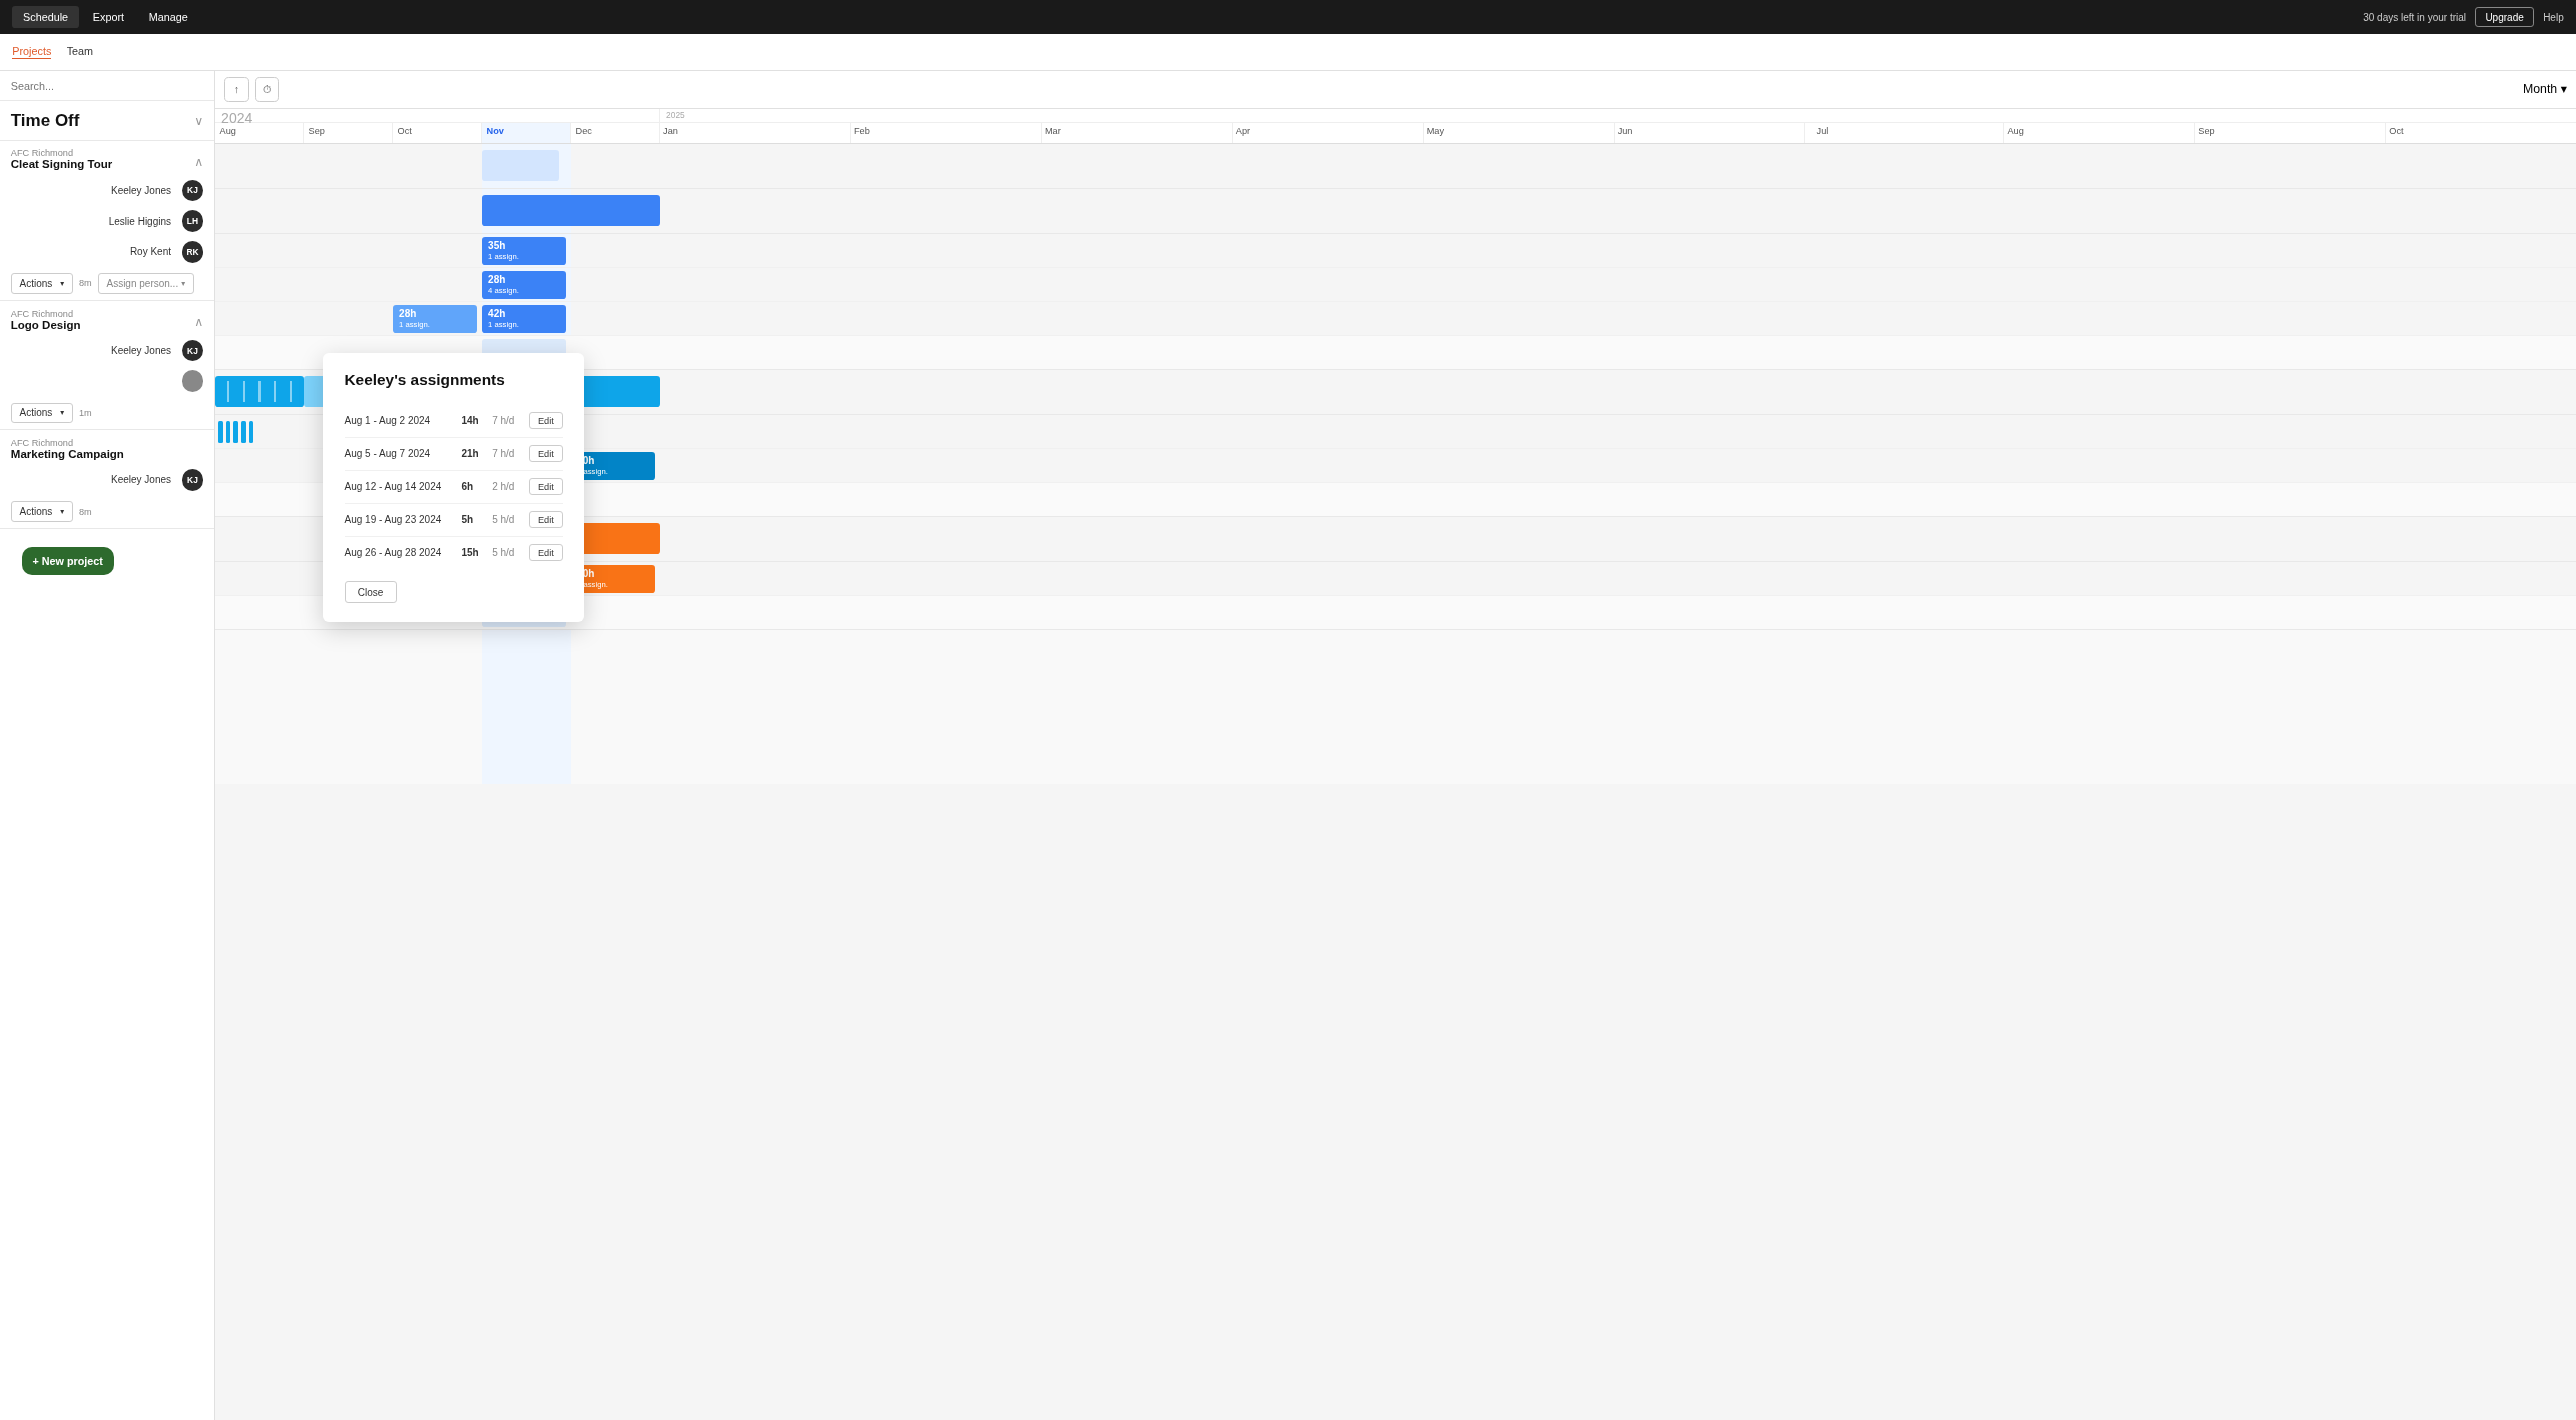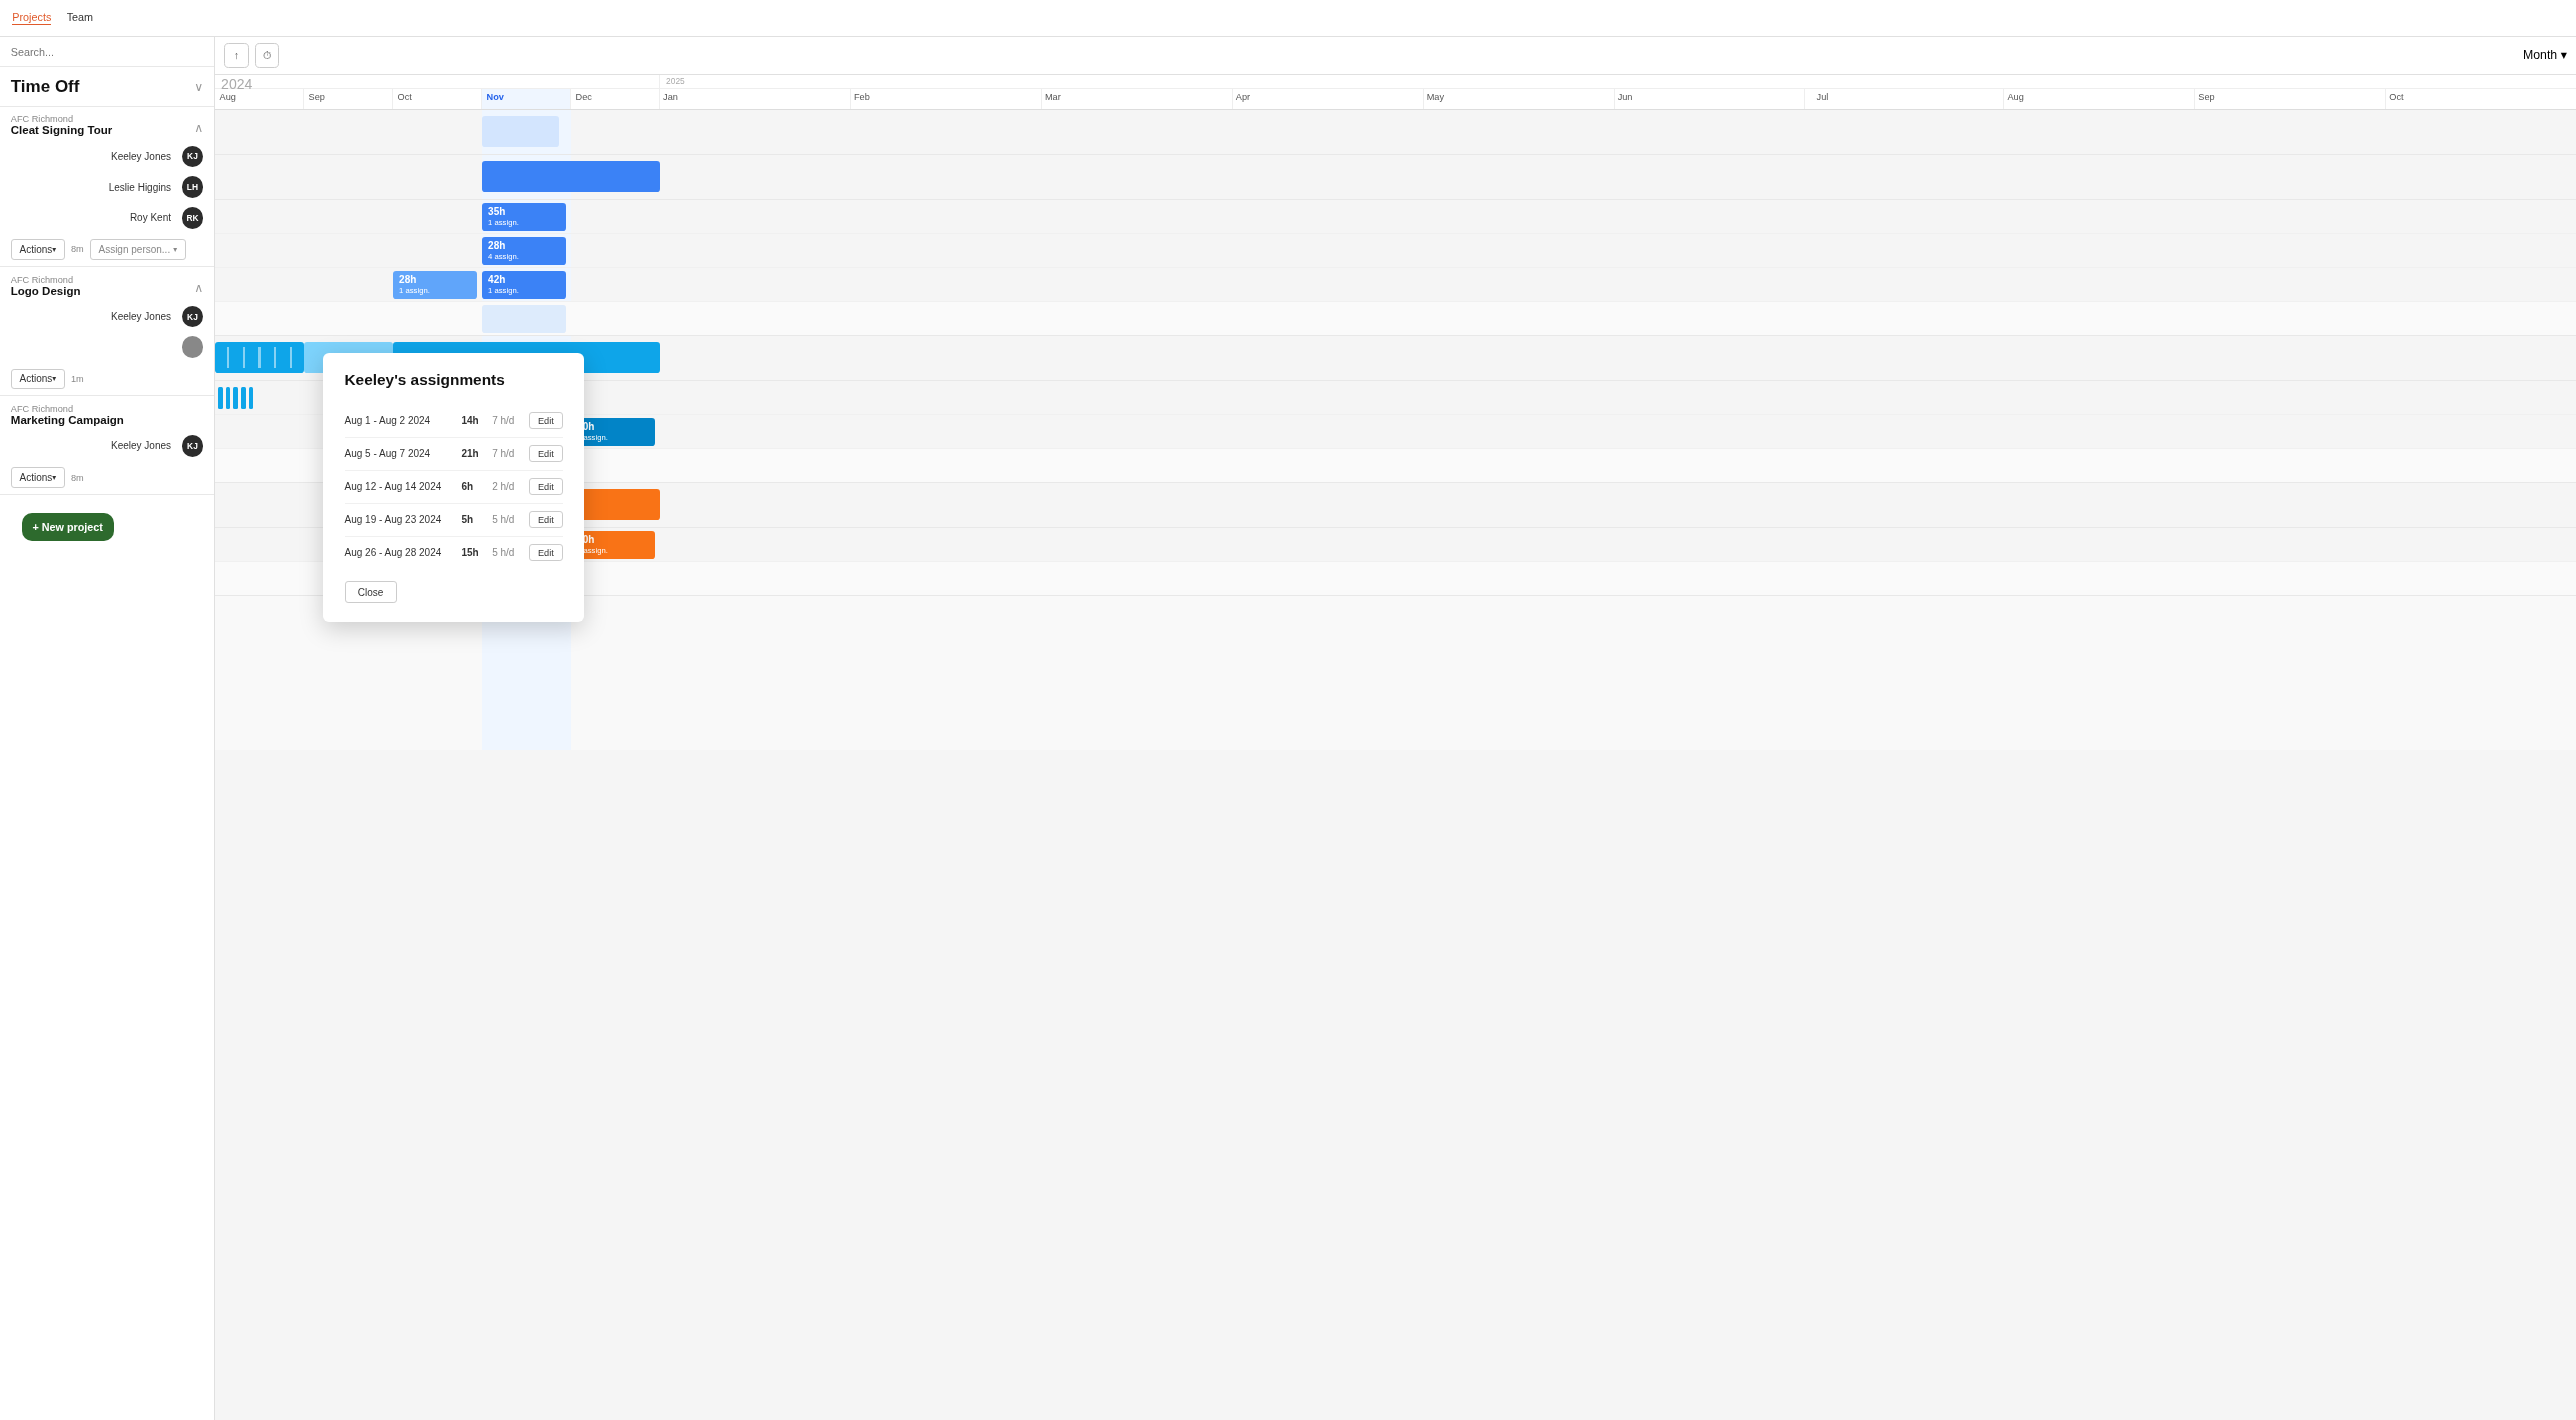--- a/index.html
+++ b/index.html
@@ -149,21 +149,21 @@
 
     .project-footer {
       display: flex;
       align-items: center;
       padding: 6.1px 10.8px;
       gap: 6.1px;
     }
     .actions-btn {
       display: flex;
       align-items: center;
-      gap: 0;
+      gap: 8px;
       border: 0.8px solid #ccc;
       border-radius: 3.1px;
       padding: 3.8px 7.7px;
       font-size: 10px;
       cursor: pointer;
       background: #fff;
       color: #333;
     }
     .duration-badge {
       font-size: 9.2px;
@@ -306,20 +306,30 @@
       flex: 1;
       overflow-x: auto;
       overflow-y: auto;
     }
   </style>
 </head>
 <body>
 
 <div class="page-wrapper">
 
+  <div class="top-nav">
+    <div class="nav-tab active">Schedule</div>
+    <div class="nav-tab">Export</div>
+    <div class="nav-tab">Manage</div>
+    <div class="nav-right">
+      <span>30 days left in your trial</span>
+      <button class="upgrade-btn">Upgrade</button>
+      <span>Help</span>
+    </div>
+  </div>
 
   <div class="sub-nav">
     <div class="sub-nav-tab active">Projects</div>
     <div class="sub-nav-tab">Team</div>
   </div>
 
   <div class="content-area">
 
     <div class="sidebar">
 

